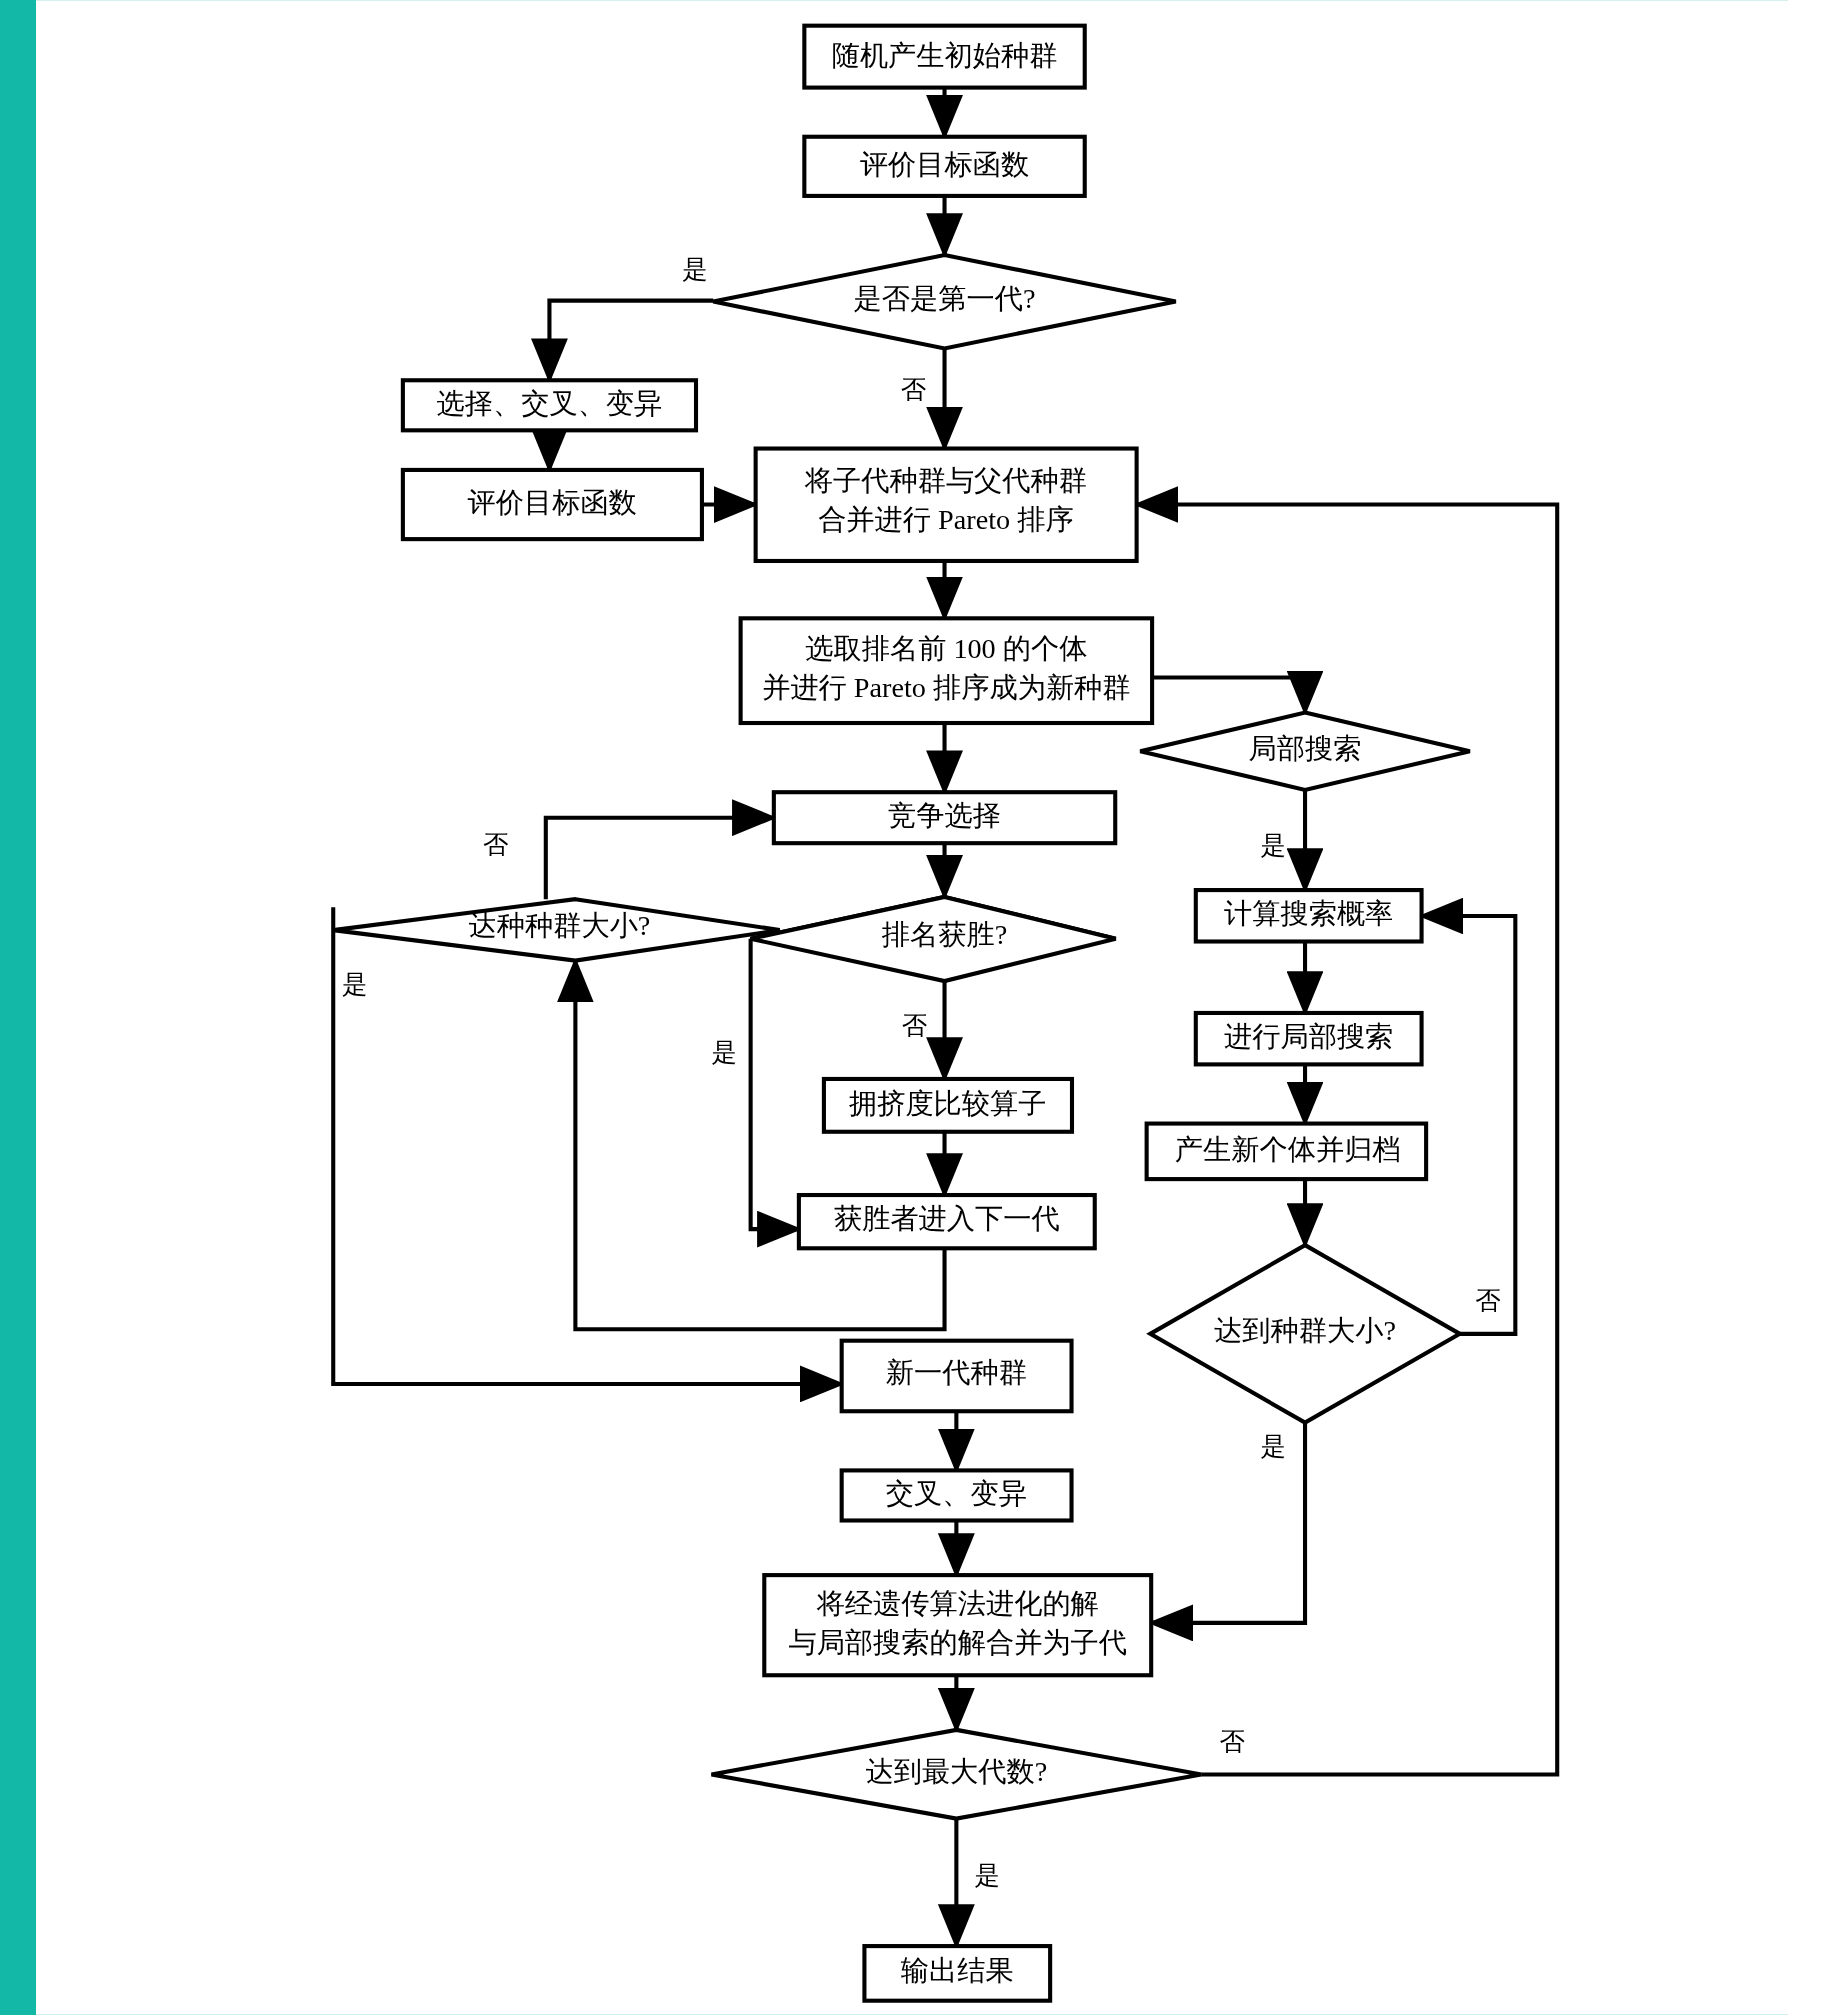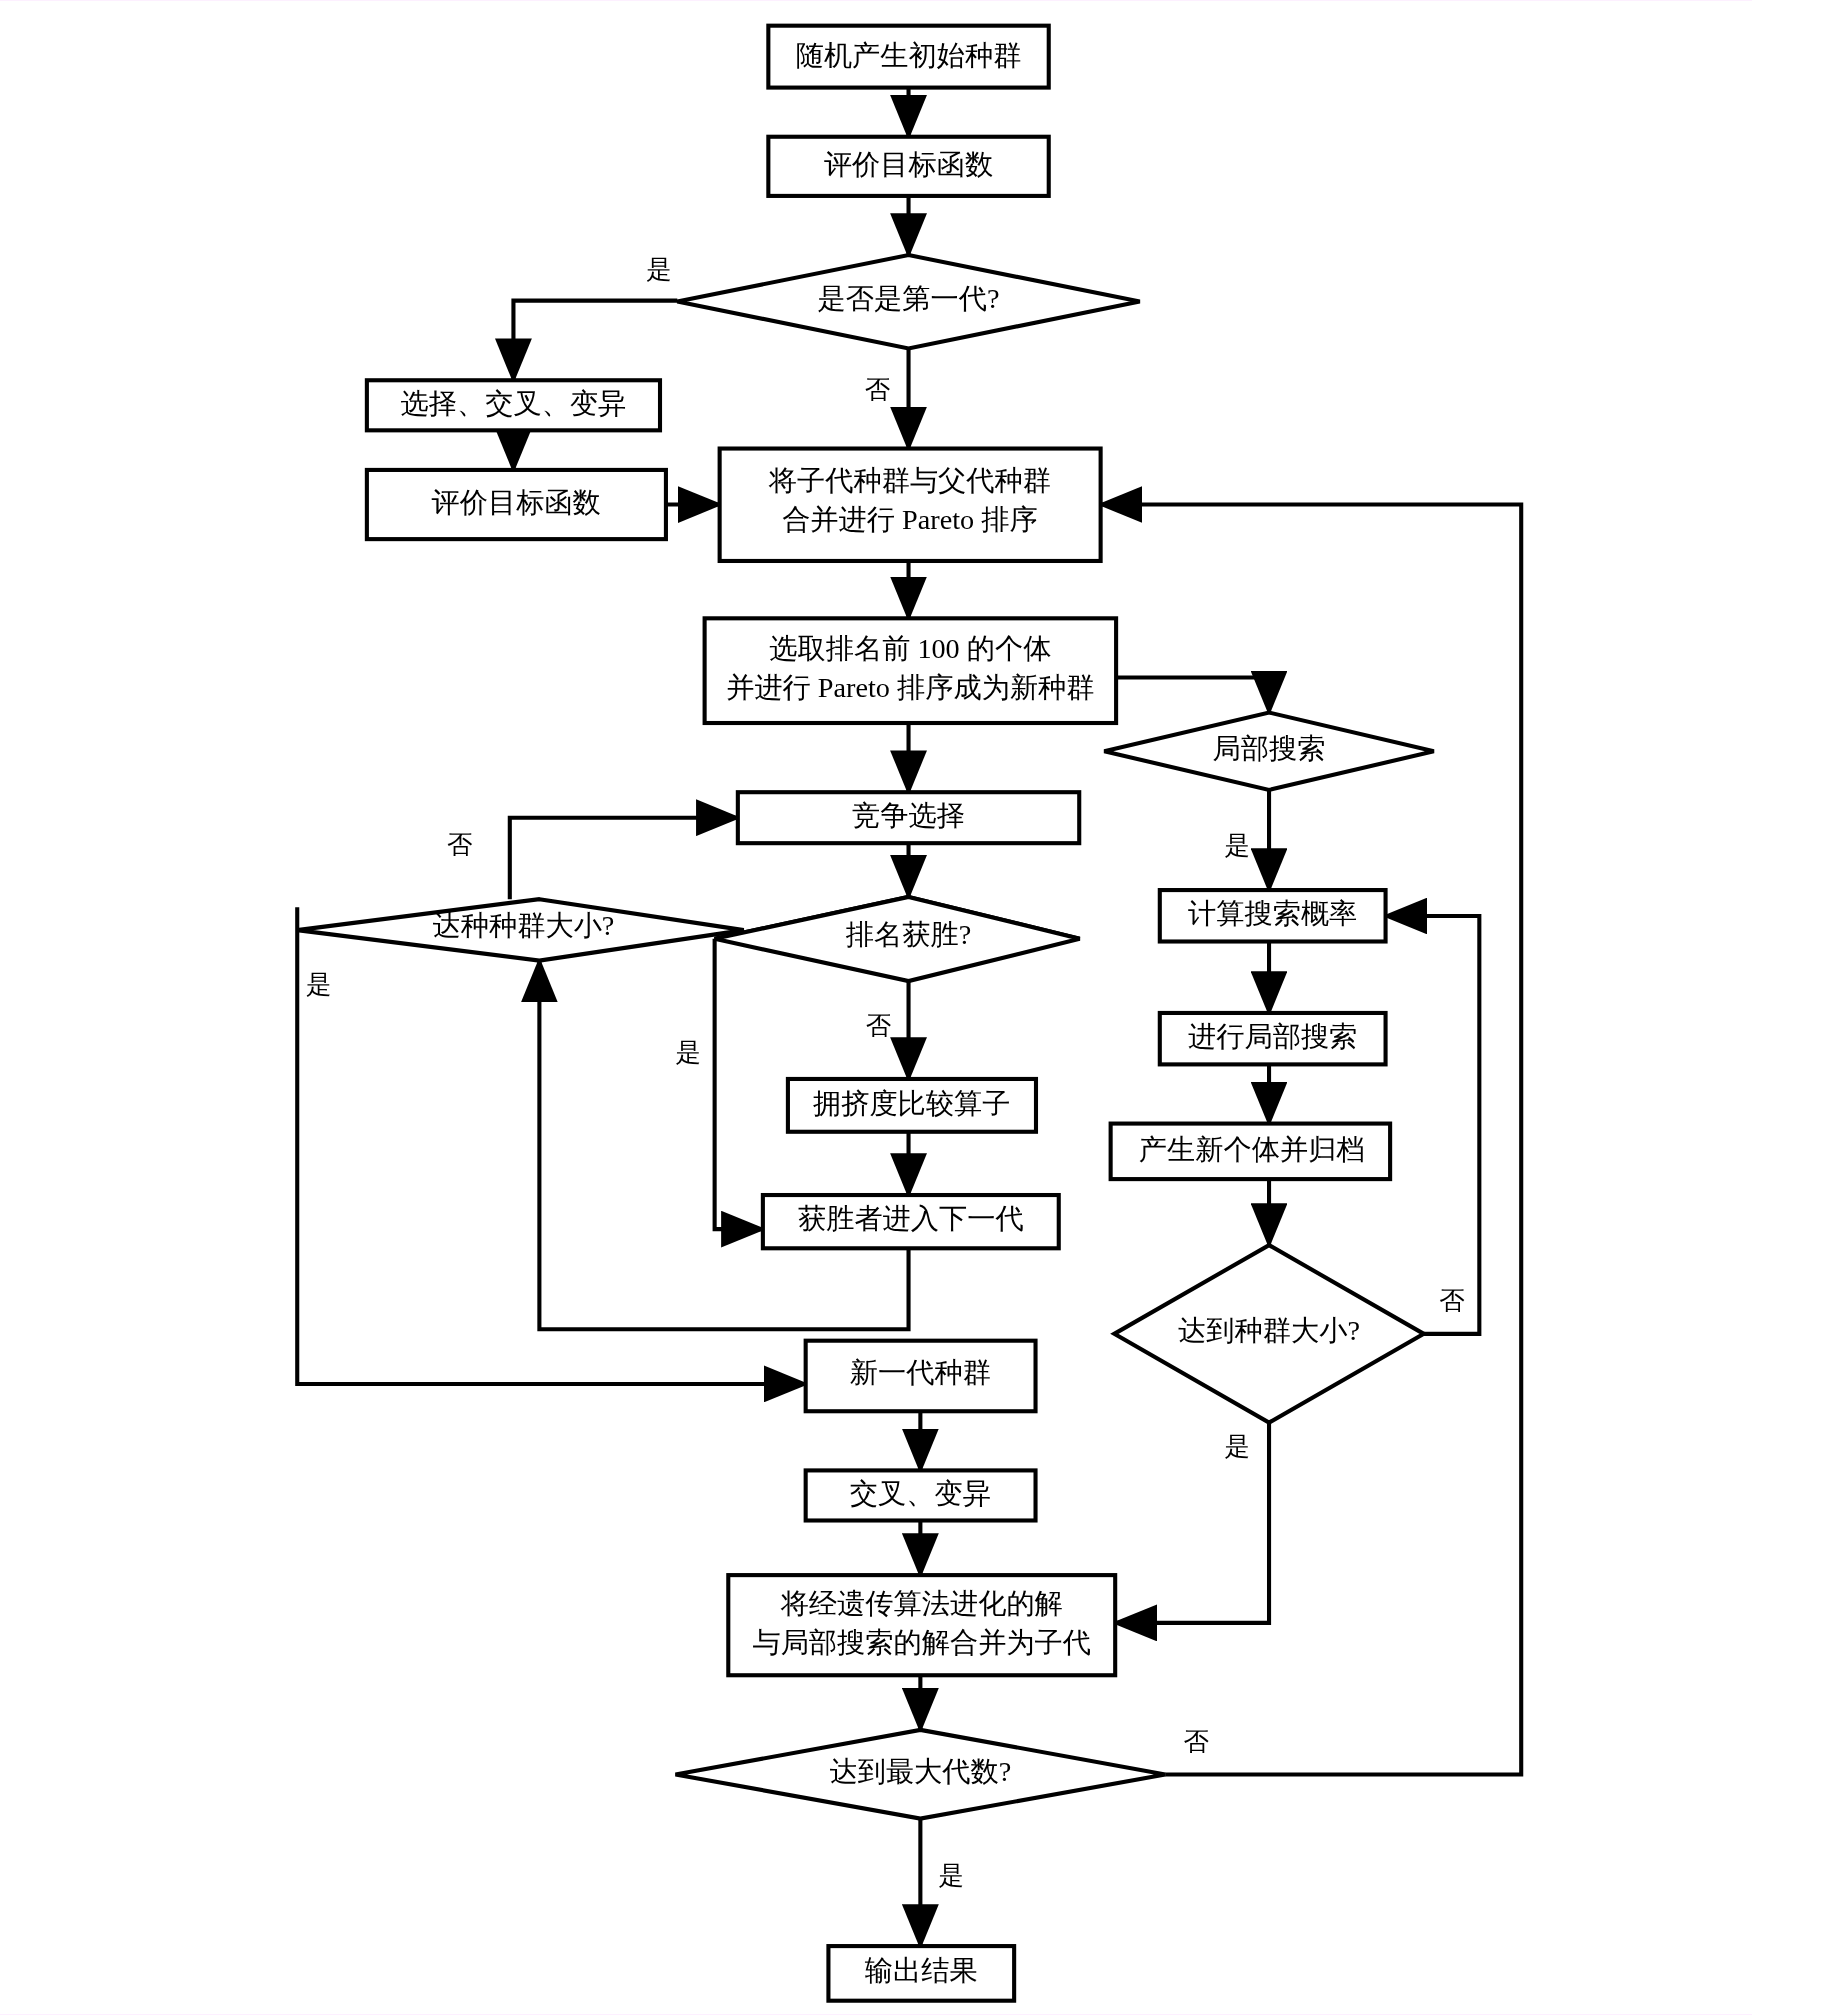--- a/index.html
+++ b/index.html
@@ -1,21 +1,22 @@
 <!DOCTYPE html>
 <html style="font-size:7.3px"><head>
 <meta charset="utf-8">
 <style>
   html,body{margin:0;padding:0;background:#ffffff;}
   #page{
     position:relative;
     width:1752px;height:2015px;
-    background:#f0abfc;
+    background:#14b8a6;
     font-family:"Liberation Serif","DejaVu Serif",serif;
     overflow:hidden;
+    padding-left:36px;
   }
   svg{display:block;}
   .node-rect{fill:#ffffff;stroke:#000000;stroke-width:9;}
   .node-diamond{fill:#ffffff;stroke:#000000;stroke-width:9;}
   .edge{stroke:#000000;stroke-width:9;fill:none;}
   .node-label{
     font-family:"Liberation Serif","DejaVu Serif",serif;
     font-size:62px;
     fill:#000000;
     text-anchor:middle;

